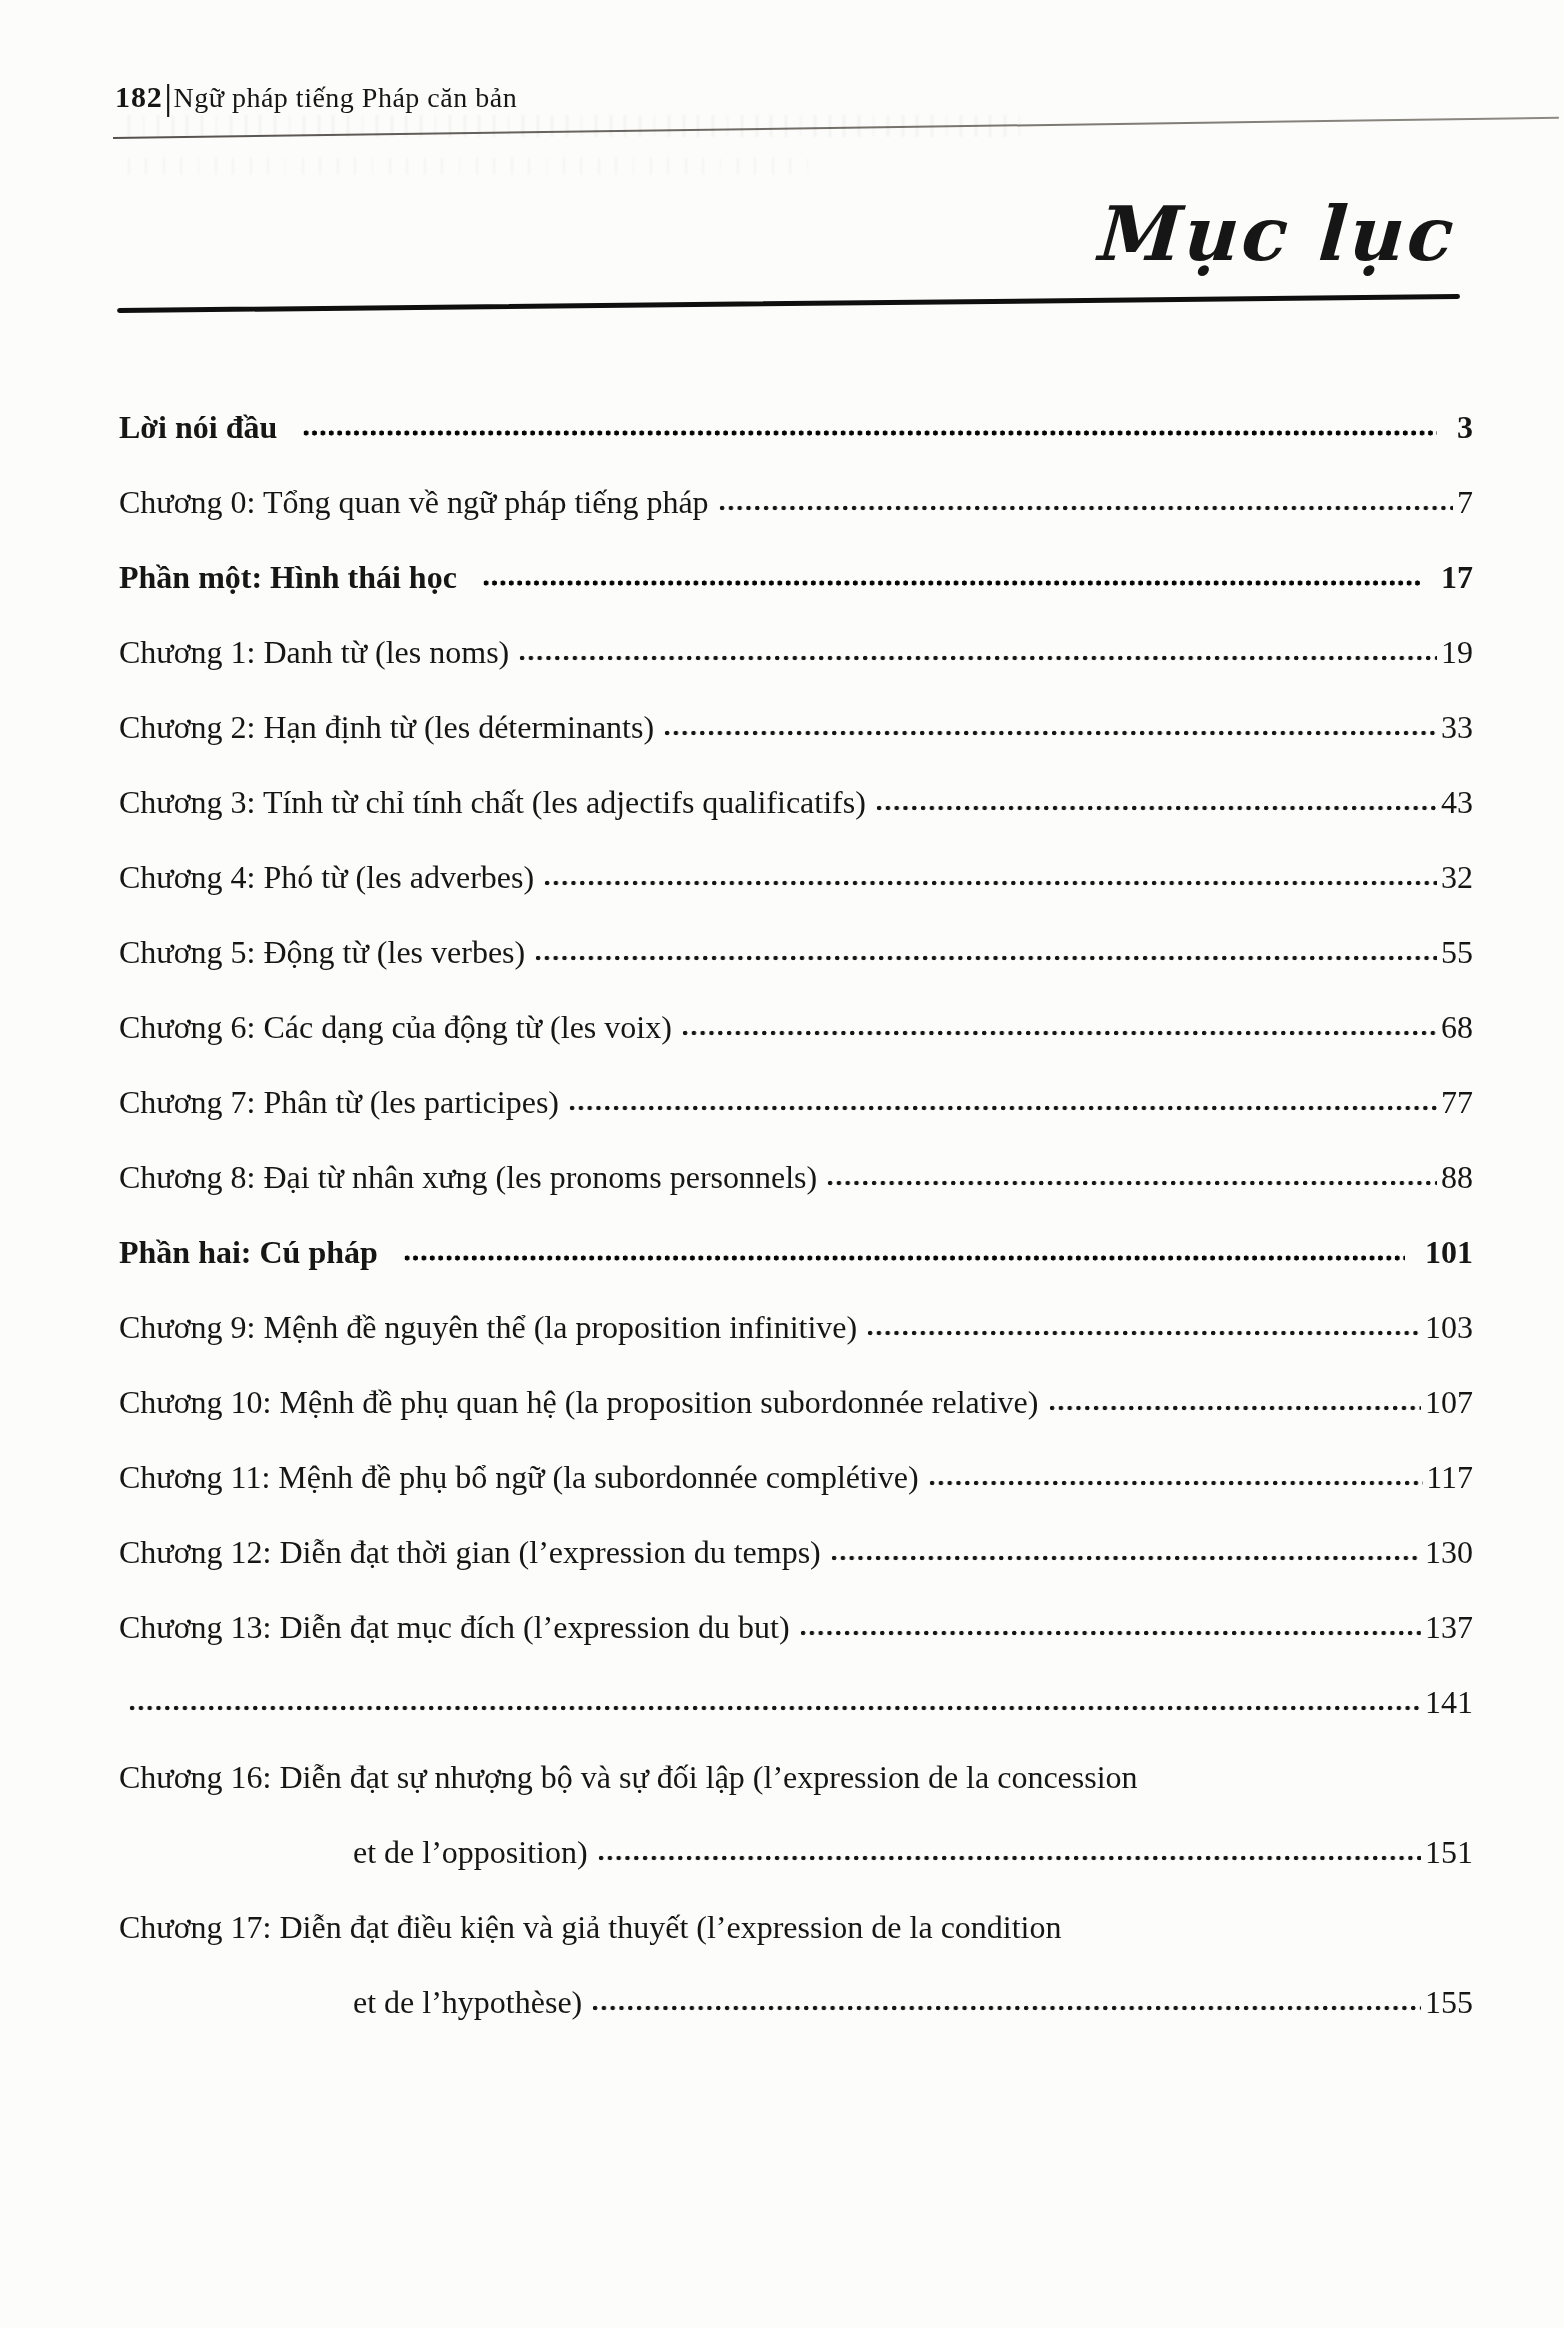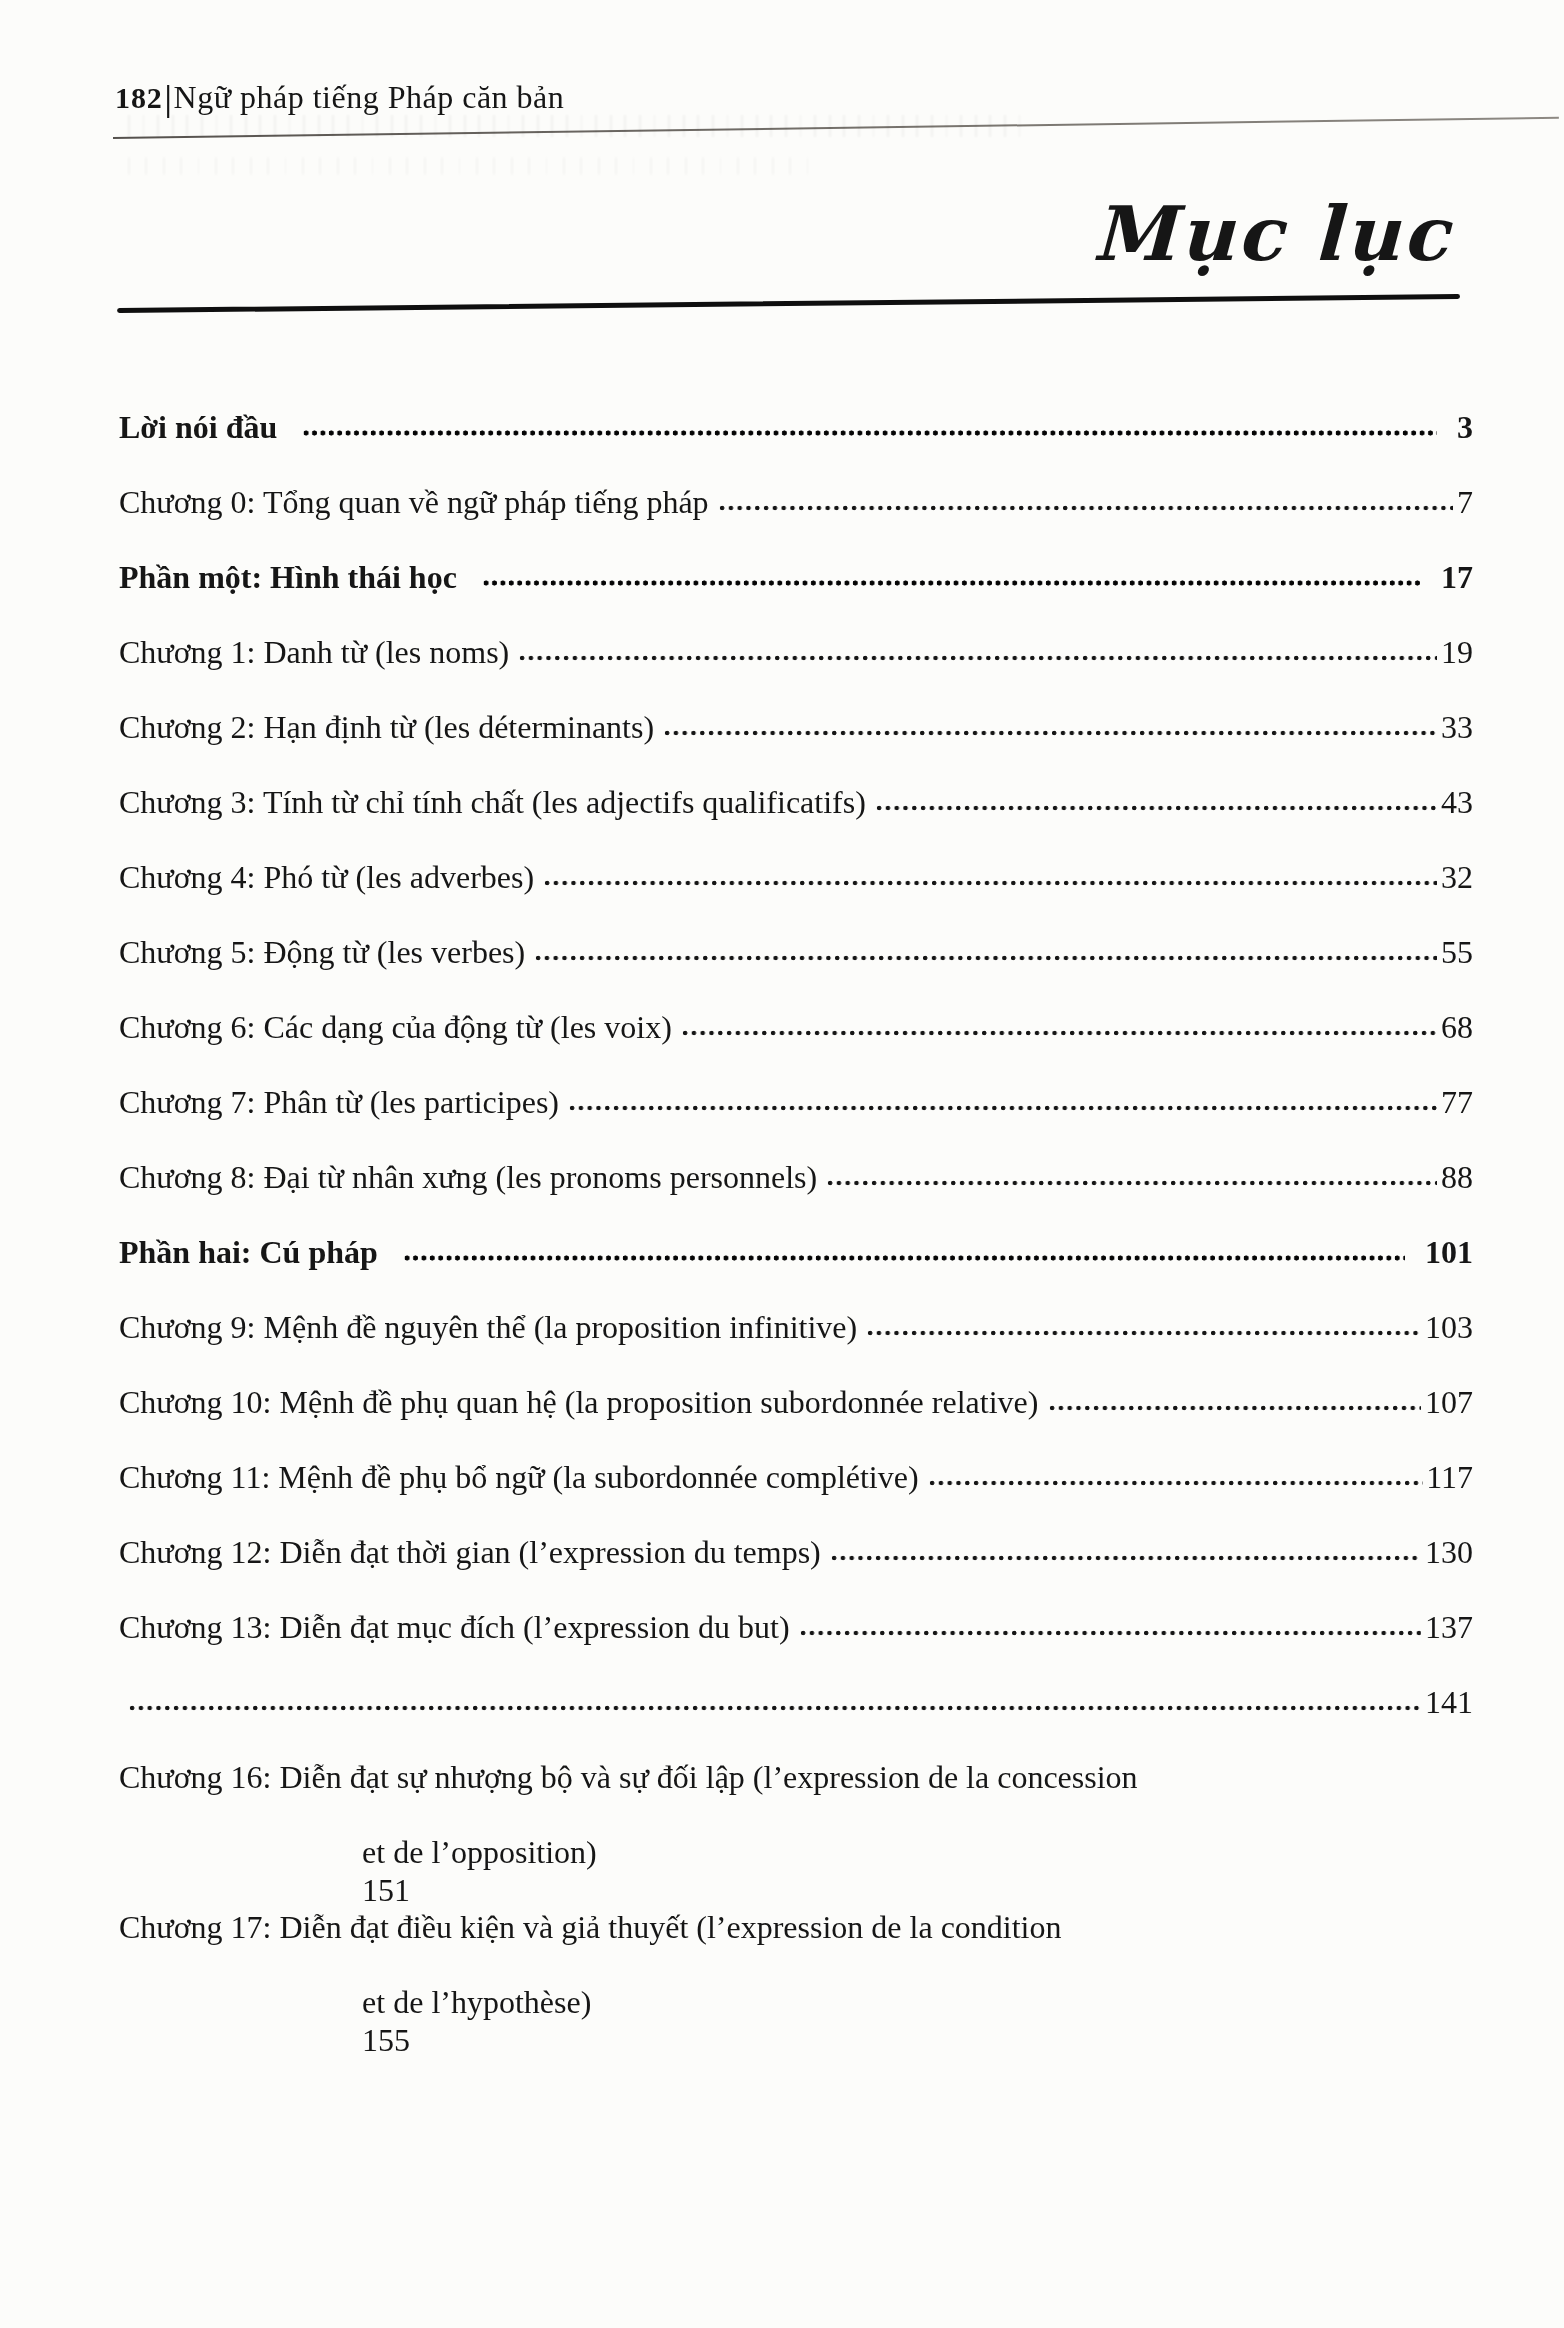--- a/index.html
+++ b/index.html
@@ -12,21 +12,21 @@
   }
 
   
   .header {
     position:absolute; left:115px; top:79px;
     display:flex; align-items:baseline; gap:2px;
     font-size:28px; white-space:nowrap;
   }
   .header .hdr-num { font-weight:bold; font-size:30px; letter-spacing:0.9px; }
   .header .hdr-sep { font-size:31px; font-weight:bold; transform:scaleY(1.15); }
-  .header .hdr-title { font-size:32px; letter-spacing:0.5px; }
+  .header .hdr-title { font-size:28px; letter-spacing:0.5px; }
   .header-rule {
     position:absolute; left:113px; top:137px; width:1446px; height:1.8px;
     background:linear-gradient(90deg,#55514d, #7a7670 60%, #8d8983);
     transform:rotate(-0.8deg); transform-origin:left center;
   }
 
   
   .smudge { position:absolute; filter:blur(1.1px); pointer-events:none; }
   .smudge-1 {
     left:128px; top:115px; width:895px; height:22px; opacity:.38;
@@ -51,21 +51,21 @@
     transform:rotate(-0.6deg); transform-origin:right center;
   }
 
   
   .toc { position:absolute; left:119px; top:409px; width:1354px; }
   .toc-line {
     display:flex; align-items:baseline;
     height:75px; font-size:32px; white-space:nowrap;
   }
   .toc-line.bold { font-weight:bold;gap:16px; }
-  .toc-line.cont { padding-left:234px;flex-direction:column; }
+  .toc-line.cont { padding-left:234px; }
   .toc-title { flex:0 0 auto; }
   .leader {
     flex:1 1 auto; height:10px; margin:0 3.7px 0 9.1px;
     background-image:radial-gradient(circle at 4.1px 5px, #151515 1.9px, rgba(0,0,0,0) 2.6px);
     background-size:8.8px 10px; background-repeat:repeat-x; background-position:left bottom;
   }
   .toc-line.bold .leader {
     background-image:radial-gradient(circle at 4.1px 5px, #050505 2.3px, rgba(0,0,0,0) 2.8px);
     background-size:8.4px 10px;
   }

